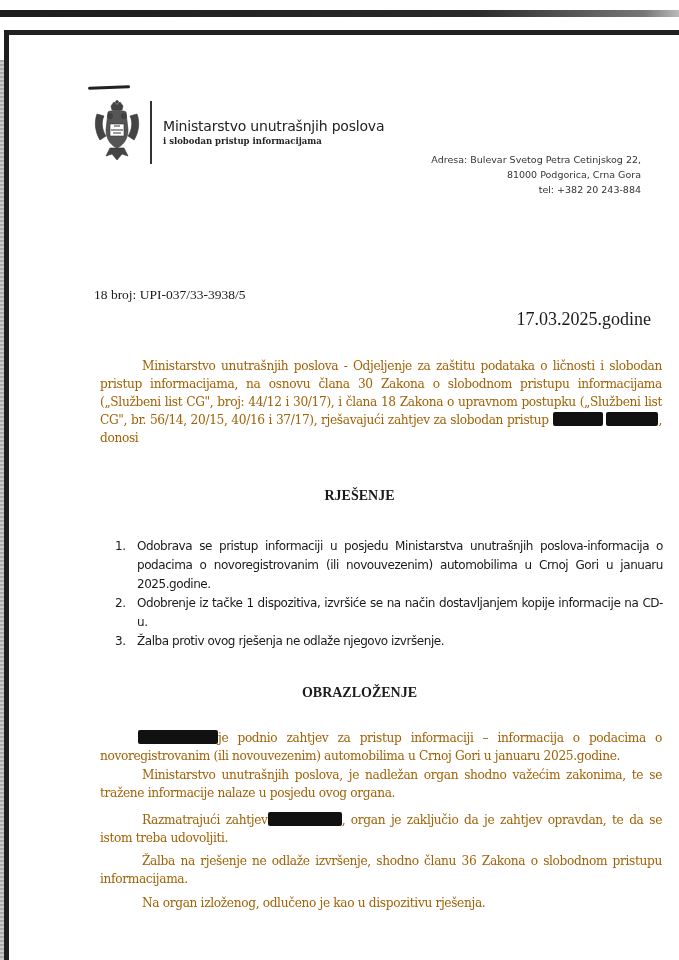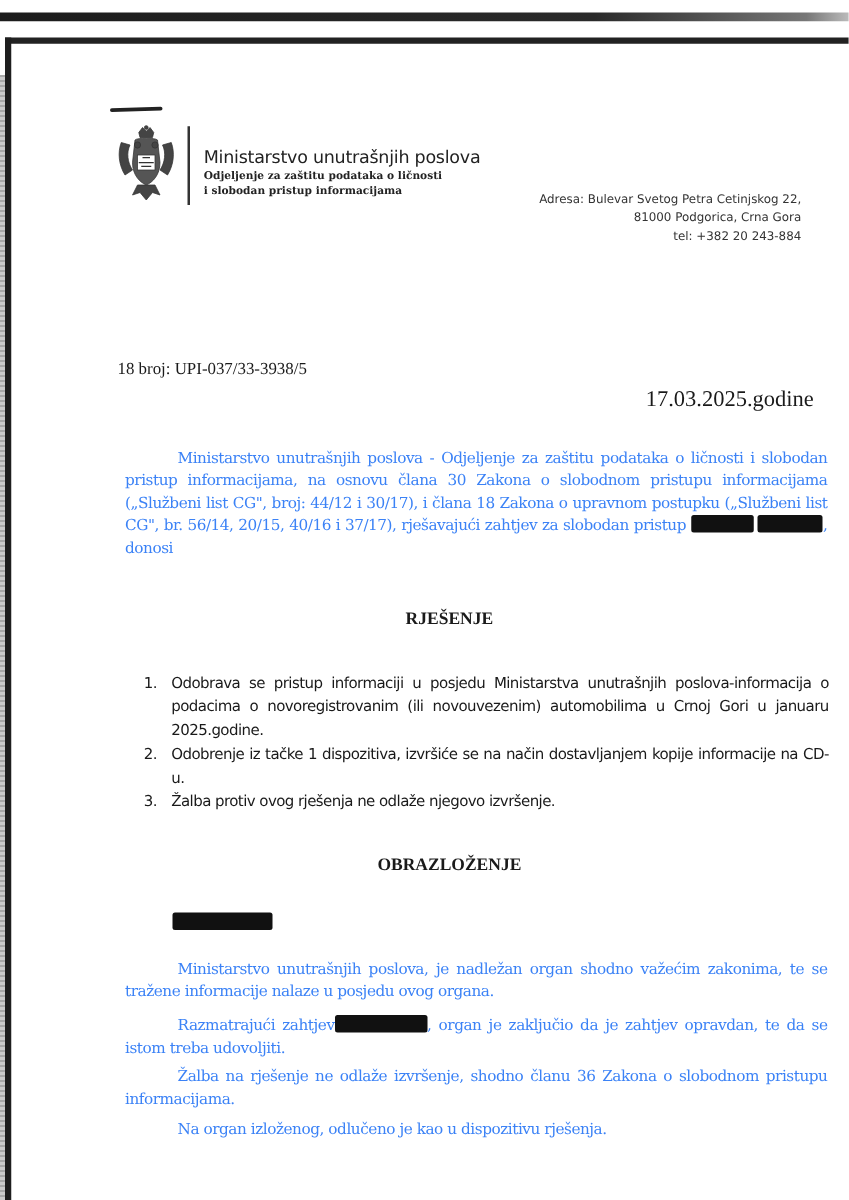--- a/index.html
+++ b/index.html
@@ -41,21 +41,21 @@
     font-family: "DejaVu Sans", sans-serif; font-size: 9.5px; line-height: 15px; color: #333;
   }
   .ref {
     position: absolute; left: 94px; top: 287px; font-family: "Liberation Serif", serif; font-size: 13.5px;
   }
   .date {
     position: absolute; right: 28px; top: 309px; font-family: "Liberation Serif", serif; font-size: 18px;
   }
   .body-text {
     position: absolute; font-family: "DejaVu Serif", serif; font-size: 12.2px; line-height: 18px;
-    color: #3b82f6; letter-spacing: -0.35px;
+    color: #a16207; letter-spacing: -0.35px;
   }
   .intro { left: 100px; top: 357px; width: 562px; text-align: justify; }
   .indent { display: inline-block; width: 42px; }
   .redact {
     display: inline-block; background: #111; height: 14px; vertical-align: -2px; border-radius: 2px;
   }
   .heading {
     position: absolute; left: 0; width: 679px; text-align: center;
     font-family: "Liberation Serif", serif; font-weight: bold; font-size: 14px;
   }
@@ -98,21 +98,20 @@
       <path d="M18 48 L14 56 L20 54 L25 60 L30 54 L36 56 L32 48 Z"></path>
       <circle cx="18" cy="16" r="2.5"></circle>
       <circle cx="32" cy="16" r="2.5"></circle>
     </g>
   </svg>
 </div>
 <div class="header-divider"></div>
 
 <div class="header-text">
   <div class="ministry">Ministarstvo unutrašnjih poslova</div>
-  <div class="dept">Odjeljenje za zaštitu podataka o ličnosti</div>
   <div class="dept" style="padding-left:0">i slobodan pristup informacijama</div>
 </div>
 
 <div class="address">
   <div>Adresa: Bulevar Svetog Petra Cetinjskog 22,</div>
   <div>81000 Podgorica, Crna Gora</div>
   <div>tel: +382 20 243-884</div>
 </div>
 
 <div class="ref">18 broj: UPI-037/33-3938/5</div>
@@ -132,21 +131,21 @@
     <span class="txt">Odobrenje iz tačke 1 dispozitiva, izvršiće se na način dostavljanjem kopije informacije na CD-u.</span>
   </li>
   <li>
     <span class="num">3.</span>
     <span class="txt">Žalba protiv ovog rješenja ne odlaže njegovo izvršenje.</span>
   </li>
 </ol>
 
 <div class="heading h2">OBRAZLOŽENJE</div>
 
-<p class="body-text reason r1"><span class="indent" style="width:38px"></span><span class="redact" style="width:80px"></span></p>
+<p class="body-text reason r1"><span class="indent" style="width:38px"></span><span class="redact" style="width:80px"></span><span>je podnio zahtjev za pristup informaciji – informacija  o podacima o novoregistrovanim (ili novouvezenim) automobilima u Crnoj Gori u januaru 2025.godine.</span></p>
 
 <p class="body-text reason r2"><span class="indent"></span><span>Ministarstvo unutrašnjih poslova, je nadležan organ shodno važećim zakonima, te se tražene informacije nalaze u posjedu ovog organa.</span></p>
 
 <p class="body-text reason r3"><span class="indent"></span><span>Razmatrajući zahtjev</span><span class="redact" style="width:74px"></span><span>, organ je zaključio da je zahtjev opravdan, te da  se istom treba udovoljiti.</span></p>
 
 <p class="body-text reason r4"><span class="indent"></span><span>Žalba na rješenje ne odlaže izvršenje, shodno članu 36 Zakona o slobodnom pristupu informacijama.</span></p>
 
 <p class="body-text reason r5"><span class="indent"></span><span>Na organ izloženog, odlučeno je kao u dispozitivu rješenja.</span></p>
 
 </body></html>

